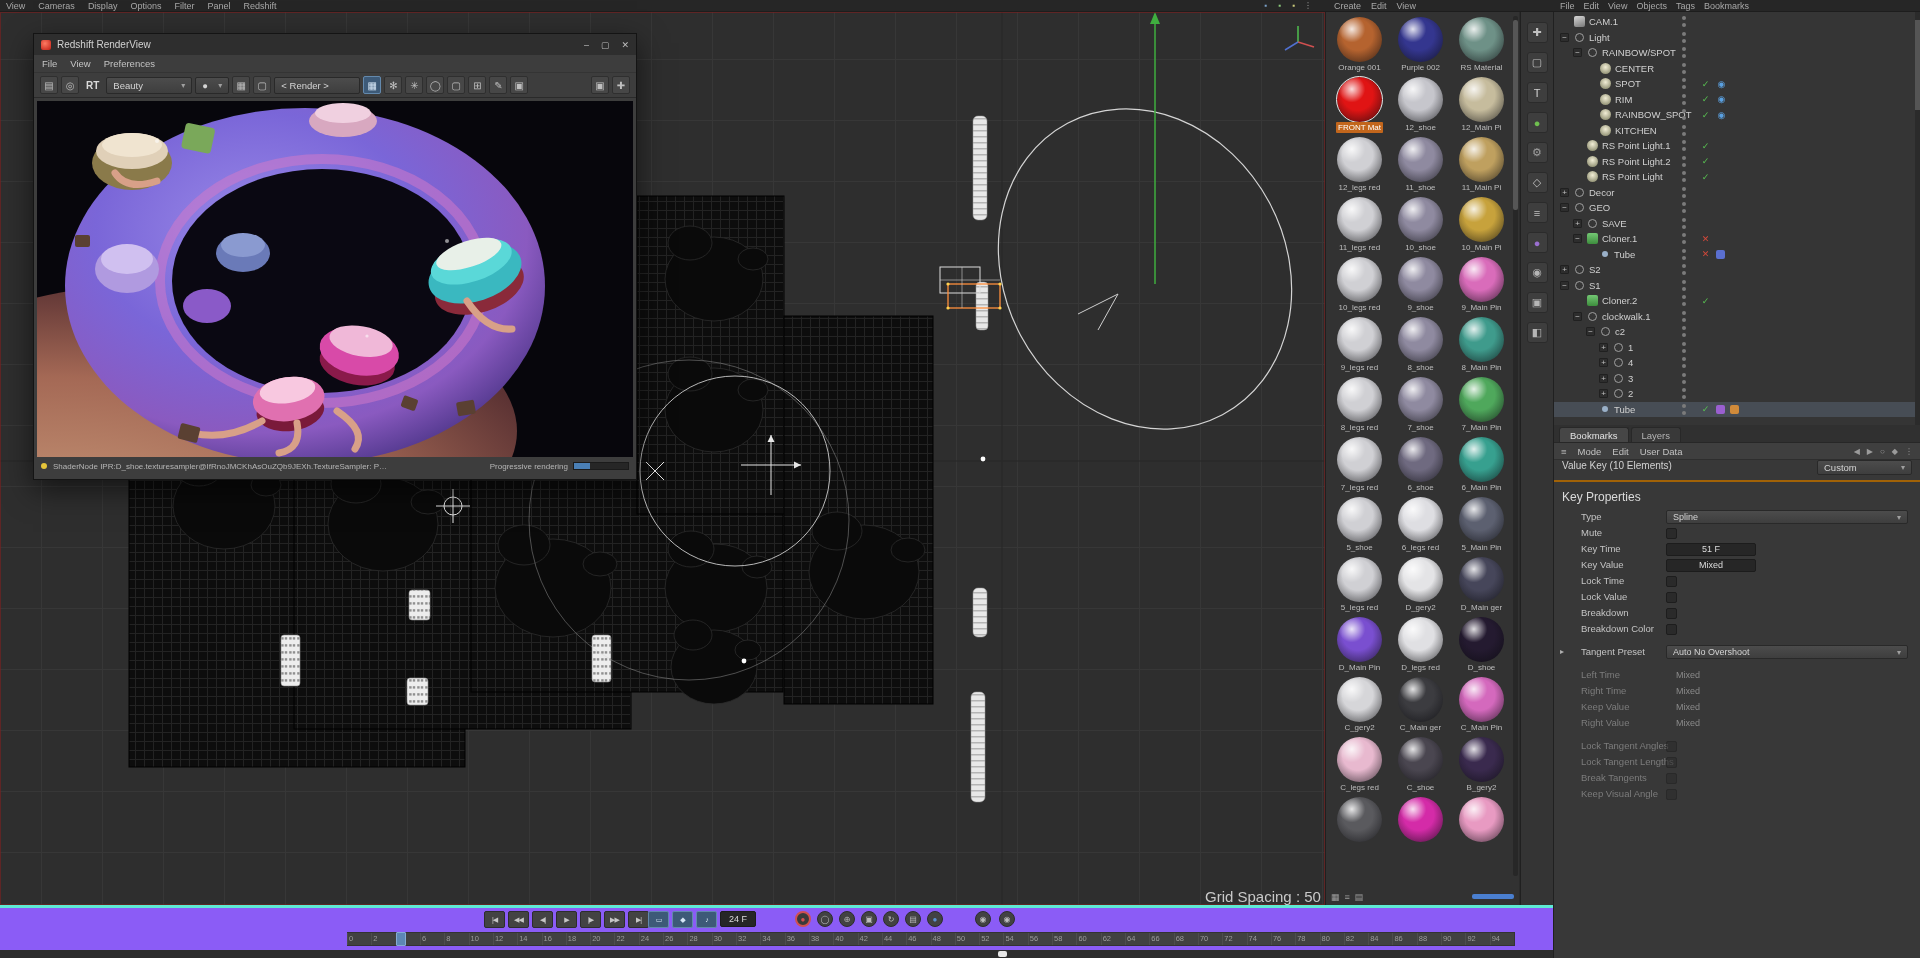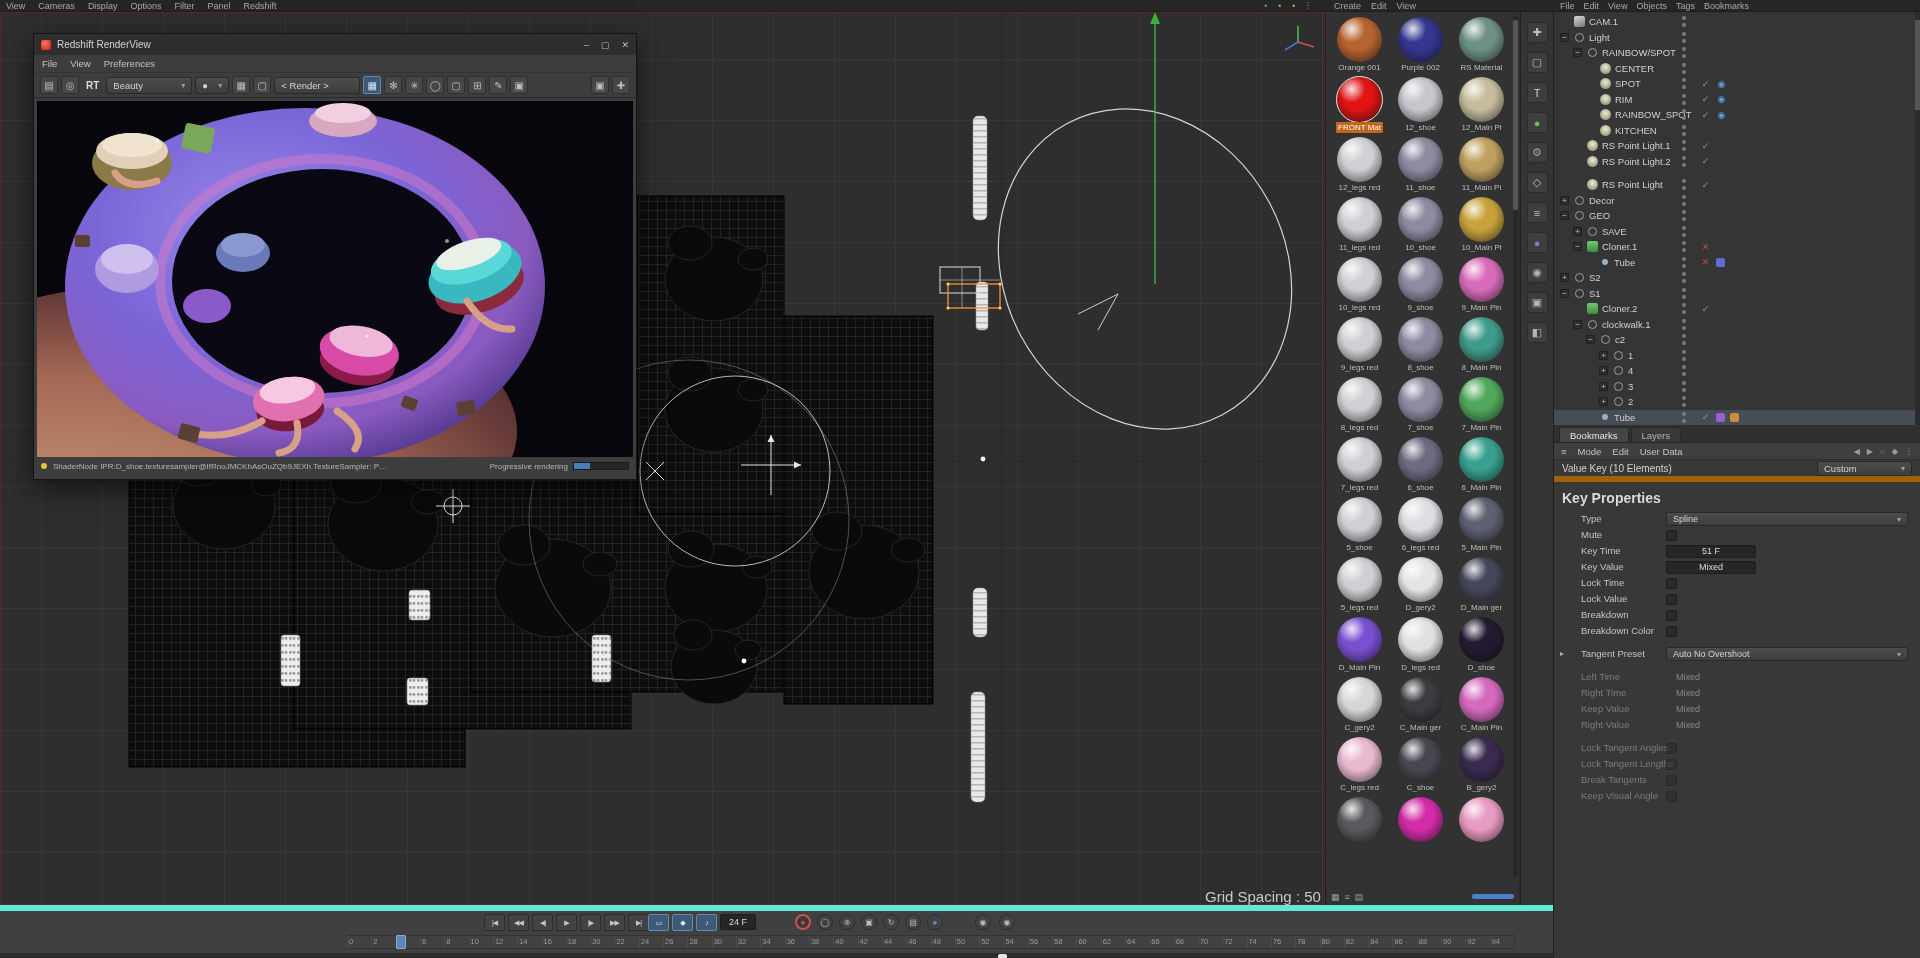--- a/index.html
+++ b/index.html
@@ -79,36 +79,36 @@
 .om-vscroll{position:absolute;right:0;top:0;width:5px;height:100%;background:#2b2b2b}
 .om-vscroll .handle{position:absolute;top:8px;left:0;width:5px;height:90px;background:#555}
 
 .attrs{position:absolute;left:1553px;top:425px;width:367px;height:533px;background:#383838;border-left:1px solid #202020;overflow:hidden}
 .atabs{height:18px;background:#303030;display:flex;align-items:flex-end;padding-left:5px;gap:2px;border-bottom:1px solid #272727}
 .atab{font-size:9.5px;padding:2px 10px 1px;background:#393939;border:1px solid #282828;border-bottom:none;border-radius:3px 3px 0 0;color:#b4b4b4}
 .atab.on{background:#464646;color:#e2e2e2}
 .amenu{height:17px;display:flex;gap:11px;align-items:center;padding:0 7px;font-size:9.5px;color:#c2c2c2;background:#3f3f3f;border-bottom:1px solid #2e2e2e}
 .amenu .micon{color:#a8a8a8}
 .amenu-right{margin-left:auto;display:flex;gap:7px;font-size:8px;color:#9b9b9b;align-items:center}
-.avalrow{height:22px;display:flex;align-items:center;padding:0 8px;font-size:10px;color:#d2d2d2;border-bottom:6px solid #a16207}
+.avalrow{height:22px;display:flex;align-items:flex-start;padding:0 8px;font-size:10px;color:#d2d2d2;border-bottom:2px solid #a16207}
 .avalrow .dd{margin-left:auto;width:95px;height:15px}
-.asec{font-size:14px;font-weight:bold;color:#dadada;padding:8px 0 5px 8px}
+.asec{font-size:12px;font-weight:normal;color:#dadada;padding:8px 0 5px 8px}
 .arow{height:16px;position:relative}
 .arow.gap{margin-top:7px}
 .exp{position:absolute;left:6px;top:3px;font-size:8px;color:#b0b0b0}
 .albl{position:absolute;left:27px;top:2px;font-size:9.5px;color:#c4c4c4;white-space:nowrap}
 .albl.dis{color:#7c7c7c}
 .actl{position:absolute;left:112px;top:0;height:16px;display:flex;align-items:center}
 .dd.wide{width:242px;height:14px;font-size:9px}
 .inp{background:#262626;border:1px solid #1c1c1c;border-radius:2px;width:90px;height:13px;font-size:9px;color:#dcdcdc;display:inline-flex;align-items:center;justify-content:center}
 .cb{width:11px;height:11px;background:#2a2a2a;border:1px solid #1d1d1d;border-radius:2px;display:inline-block}
 .cb.dis{opacity:.55}
 .mixed{font-size:9px;color:#8a8a8a;padding-left:10px}
 
-.timeline{position:absolute;left:0;top:905px;width:1553px;height:53px;background:#404040;border-top:6px solid #5eead4}
+.timeline{position:absolute;left:0;top:905px;width:1553px;height:53px;background:#8b5cf6;border-top:3px solid #5eead4}
 .tgroup{position:absolute;top:3px;display:flex;gap:3px;align-items:center}
 .tbtn{min-width:21px;height:17px;background:#434343;border:1px solid #2d2d2d;border-radius:2px;font-size:7px;letter-spacing:-1px;color:#c6c6c6;display:inline-flex;align-items:center;justify-content:center;padding:0 2px}
 .tbtn.on{background:#3d5a78;border-color:#6389ad;color:#d6e6f6}
 .tl-frame{width:36px;height:16px}
 .rbtn{width:16px;height:16px;border-radius:50%;border:1px solid #2d2d2d;background:#424242;display:inline-flex;align-items:center;justify-content:center;font-size:8px;color:#bdbdbd}
 .rbtn.ring{border:2px solid #d05050;color:#d05050;background:#3a3a3a}
 .ruler{position:absolute;left:347px;top:24px;width:1168px;height:14px;background:#414141;display:flex;border:1px solid #333;border-left:none}
 .fr{flex:1;font-size:7.5px;line-height:12px;color:#9c9c9c;border-left:1px solid #4d4d4d;padding-left:1px;overflow:hidden}
 .playhead{position:absolute;top:24px;width:10px;height:14px;background:#5d87b5;border:1px solid #85abd4;border-radius:1px;z-index:2}
 .tl-scroll{position:absolute;left:0;top:42px;width:1553px;height:8px;background:#2c2c2c}
@@ -690,21 +690,21 @@
         </div>
         <div class="orow" style="padding-left: 19px;">
           <span class="caret ghost"></span>
           <span class="oi oi-light"></span>
           <span class="olabel">RS Point Light.2</span>
           <span class="odots"></span>
           <span class="omarks">
             <span class="mk mk-c">✓</span>
           </span>
         </div>
-        <div class="orow" style="padding-left: 19px; margin-top: 8px;">
+        <div class="orow" style="padding-left: 19px;">
           <span class="caret ghost"></span>
           <span class="oi oi-light"></span>
           <span class="olabel">RS Point Light</span>
           <span class="odots"></span>
           <span class="omarks">
             <span class="mk mk-c">✓</span>
           </span>
         </div>
         <div class="orow" style="padding-left: 6px;">
           <span class="caret">+</span>

